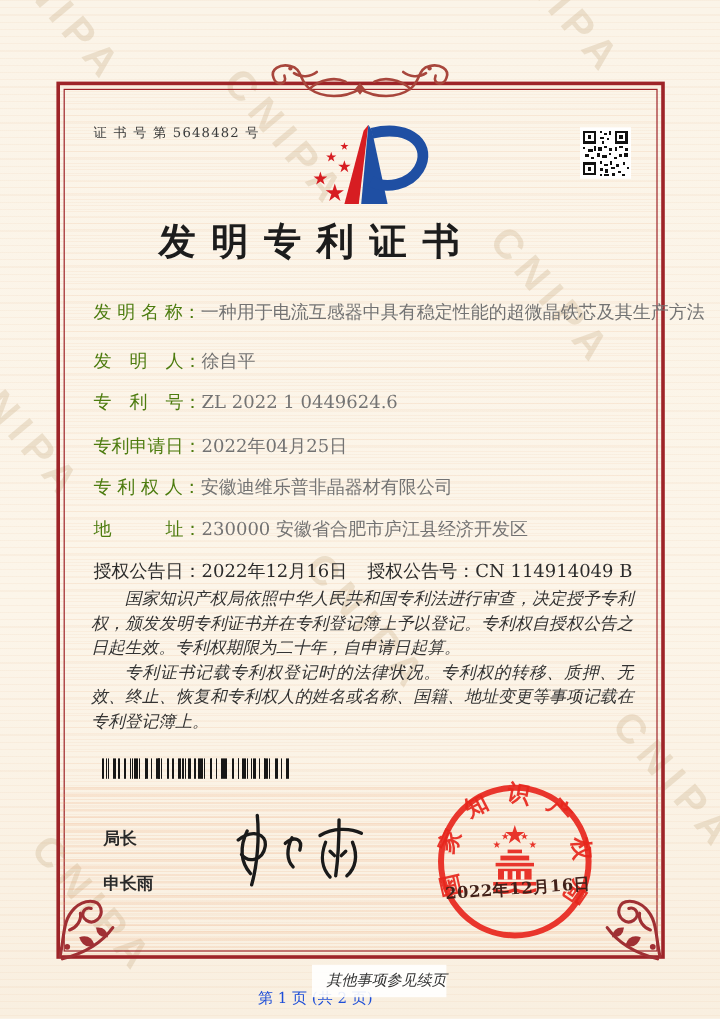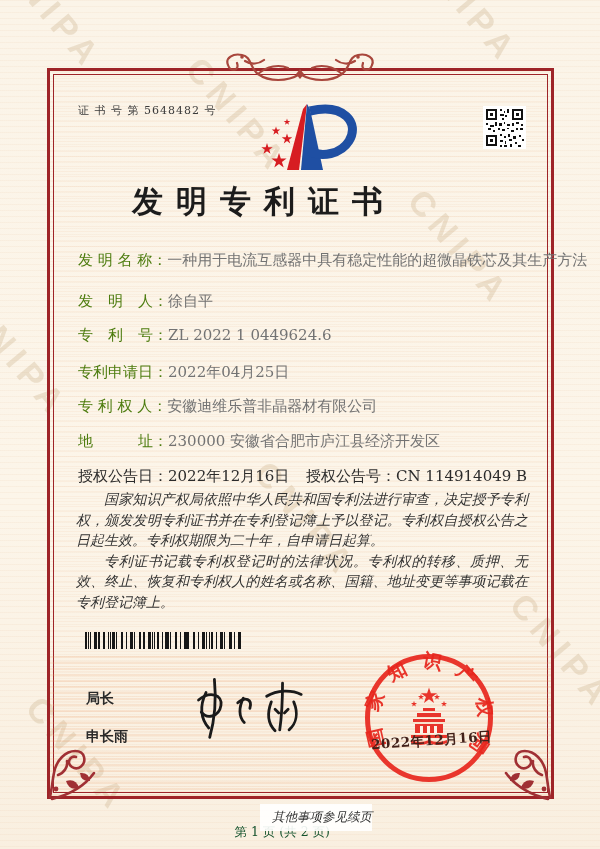--- a/index.html
+++ b/index.html
@@ -77,21 +77,21 @@
   .director-label{ top:690px; } .director-name{ top:728px; }
   .signature { position:absolute; left:178px; top:672px; width:140px; height:70px; }
   .seal { position:absolute; left:359px; top:648px; width:140px; height:140px; }
   .seal-date {
     position:absolute; left:371px; top:732px; width:120px;
     font-size:13.5px; font-weight:bold; color:#42211a;
     letter-spacing:0.5px; transform:rotate(-4deg); white-space:nowrap;
   }
   .page-no {
     position:absolute; left:215px; top:824px; width:115px;
-    text-align:right; font-size:12.5px; color:#14532d;
+    text-align:left; font-size:12.5px; color:#1d4ed8;
   }
   .foot-note-box {
     position:absolute; left:227px; top:804px; width:112px; height:27px;
     background:rgba(255,255,255,0.9);
     display:flex; align-items:center; justify-content:flex-end;margin-left:33px;
   }
   .foot-note { font-size:12.5px; font-style:italic; color:#333; white-space:nowrap; }
   .ornament-top { position:absolute; left:215px; top:47px; width:170px; height:40px; z-index:4; }
   .corner { position:absolute; width:95px; height:72px; z-index:4; }
   .corner-bl { left:44px; top:729px; }

